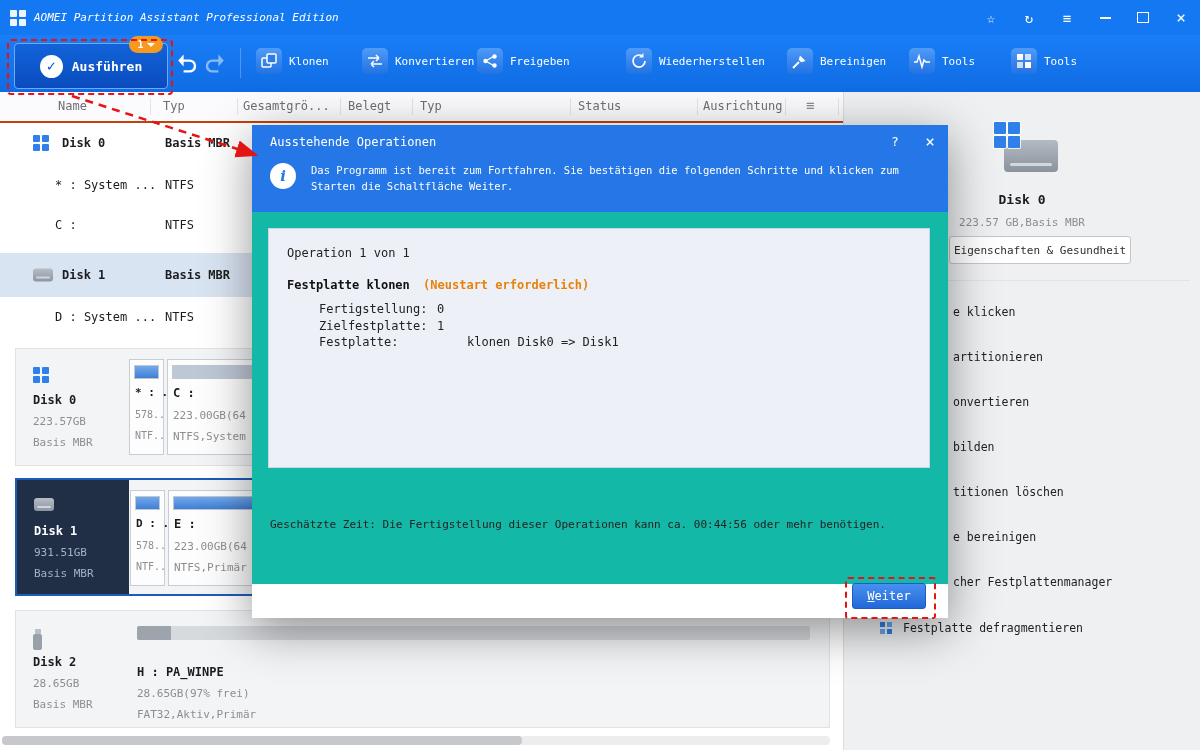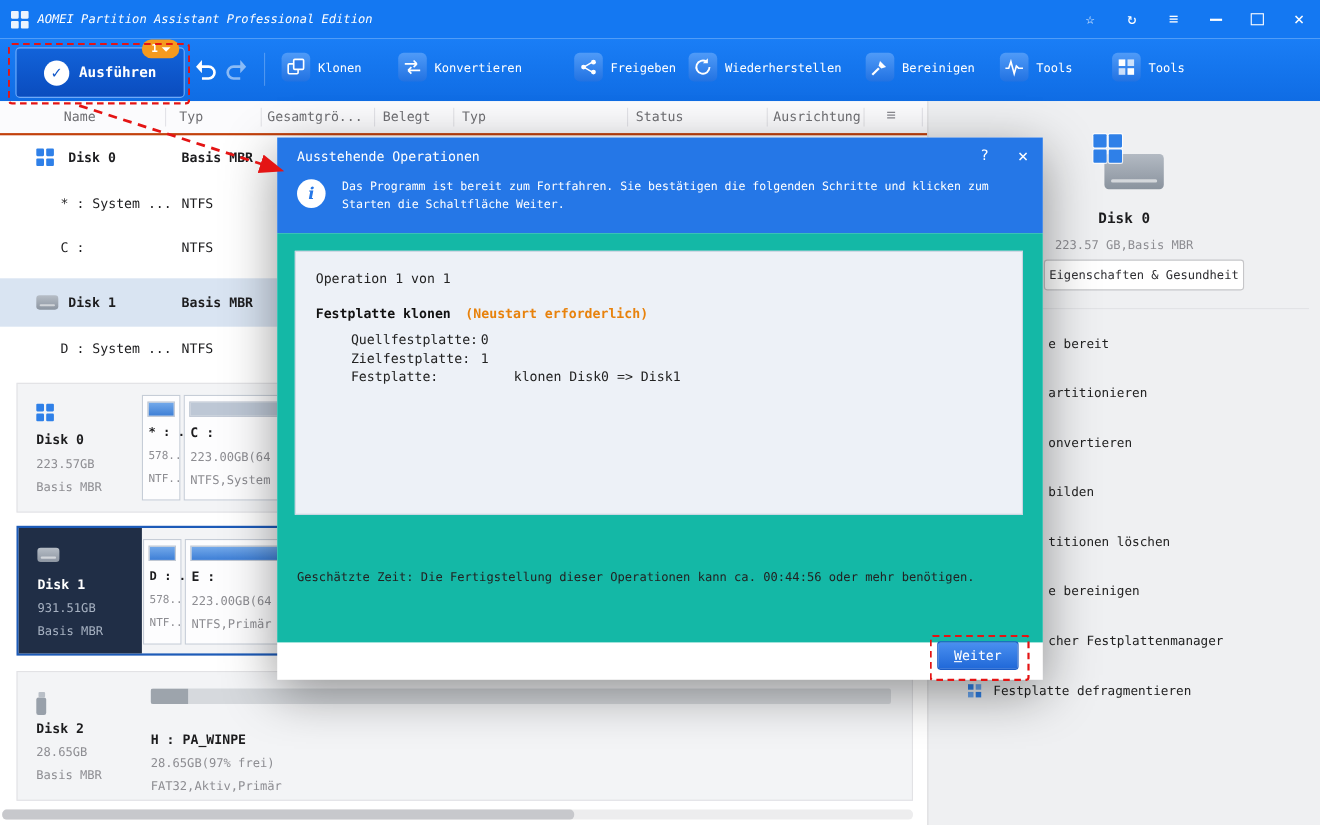--- a/index.html
+++ b/index.html
@@ -198,21 +198,21 @@
       <span class="tb-label">Klonen</span>
     </div>
     <div class="tb-btn" style="left:362px">
       <span class="tbi">
         <svg width="18" height="18" viewBox="0 0 18 18">
             <path d="M2 6h11m0 0-3-3m3 3-3 3M16 12H5m0 0 3-3m-3 3 3 3" fill="none" stroke="#fff" stroke-width="1.5"></path>
           </svg>
       </span>
       <span class="tb-label">Konvertieren</span>
     </div>
-    <div class="tb-btn" style="left:522px">
+    <div class="tb-btn" style="left:477px">
       <span class="tbi">
         <svg width="18" height="18" viewBox="0 0 18 18">
             <path d="m5.5 8.5 7-4M5.5 9.5l7 4" stroke="#fff" stroke-width="1.4"></path>
             <circle cx="4.5" cy="9" r="2.2" fill="#fff"></circle>
             <circle cx="13.5" cy="4.5" r="2.2" fill="#fff"></circle>
             <circle cx="13.5" cy="13.5" r="2.2" fill="#fff"></circle>
           </svg>
       </span>
       <span class="tb-label">Freigeben</span>
     </div>
@@ -385,21 +385,21 @@
         <i></i>
         <i></i>
         <i></i>
       </div>
     <div class="rp-name">Disk 0</div>
     <div class="rp-info">223.57 GB,Basis MBR</div>
     <div class="rp-btn">Eigenschaften &amp; Gesundheit</div>
     <div class="rp-div"></div>
 
     <div class="rp-item" style="left:109px;top:211px">
-      <span class="frag">e bereit</span>
+      <span class="frag">e klicken</span>
       </div>
     <div class="rp-item" style="left:109px;top:256px">
       <span class="frag">artitionieren</span>
       </div>
     <div class="rp-item" style="left:109px;top:301px">
       <span class="frag">onvertieren</span>
       </div>
     <div class="rp-item" style="left:109px;top:346px">
       <span class="frag">bilden</span>
       </div>
@@ -437,21 +437,21 @@
     </div>
     <div class="dlg-body">
       <div class="opbox">
         <span class="op-count">Operation 1 von 1</span>
         <div class="op-title-row">
           <span class="op-title">Festplatte klonen</span>
           <span class="op-note">(Neustart erforderlich)</span>
         </div>
         <div class="op-details">
           <div class="op-detail">
-            <span class="lbl">Quellfestplatte:</span><span>0</span></div>
+            <span class="lbl">Fertigstellung:</span><span>0</span></div>
           <div class="op-detail">
             <span class="lbl">Zielfestplatte:</span><span>1</span></div>
           <div class="op-detail wide">
             <span class="lbl">Festplatte:</span><span>klonen Disk0 =&gt; Disk1</span></div>
         </div>
       </div>
       <div class="estimate">Geschätzte Zeit: Die Fertigstellung dieser Operationen kann ca. 00:44:56 oder mehr benötigen.</div>
       <div class="weiter">
         <span class="ak">W</span>
           <span>eiter</span>

